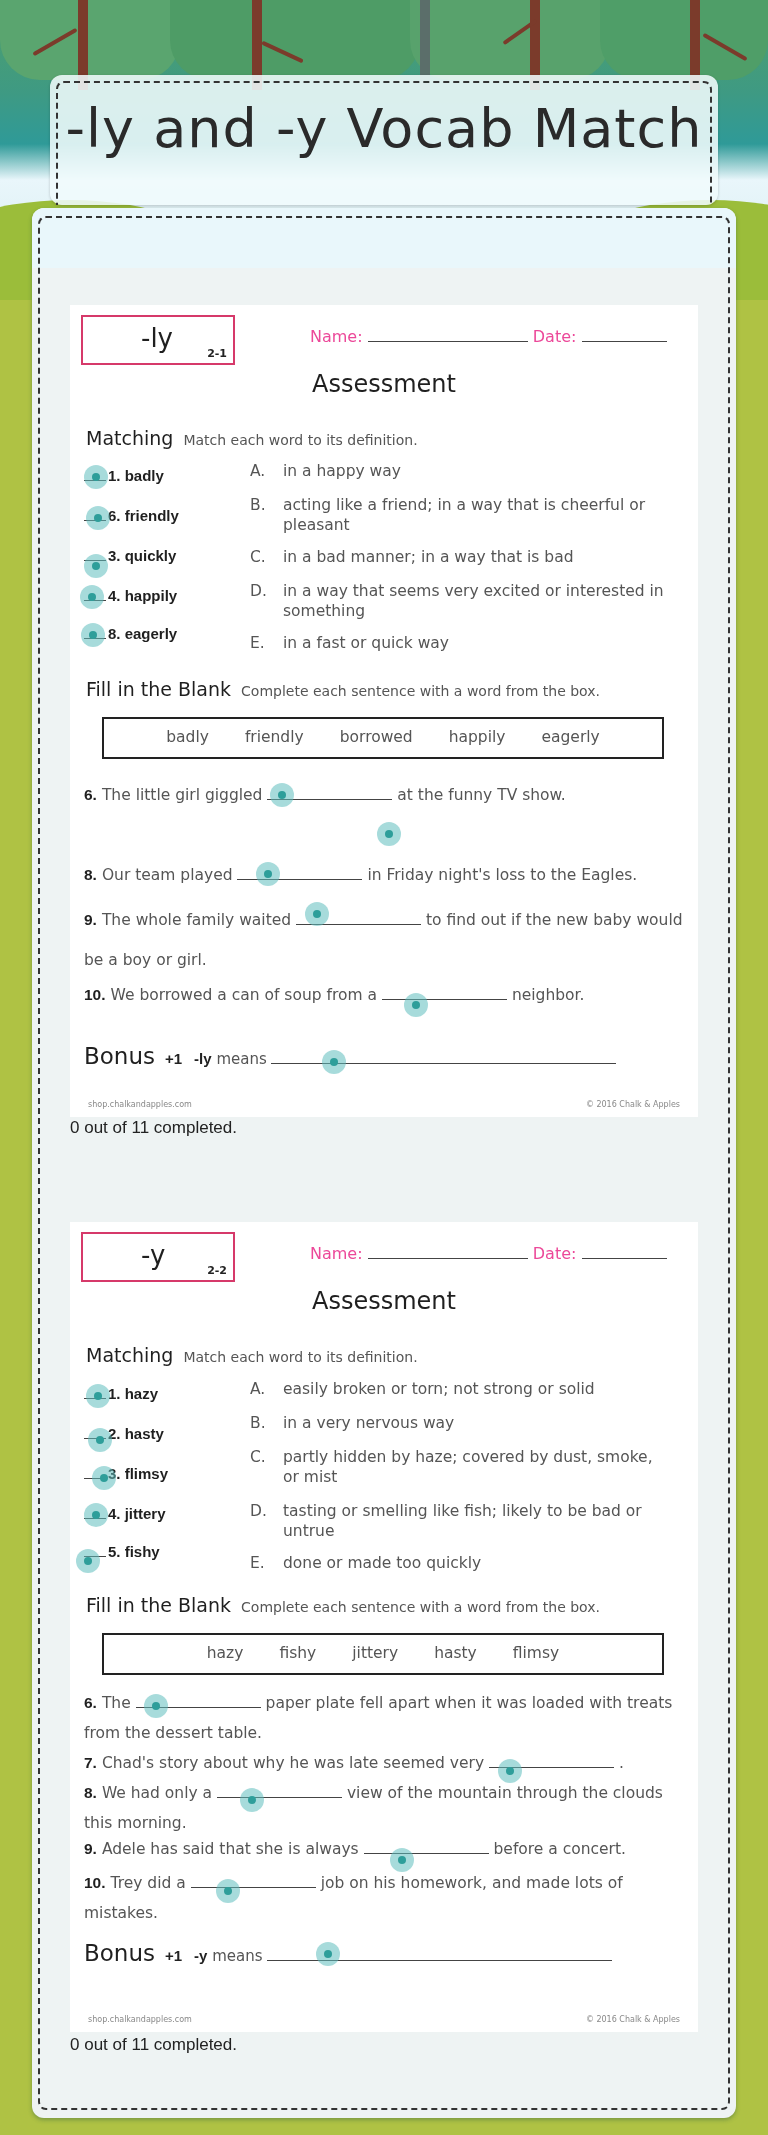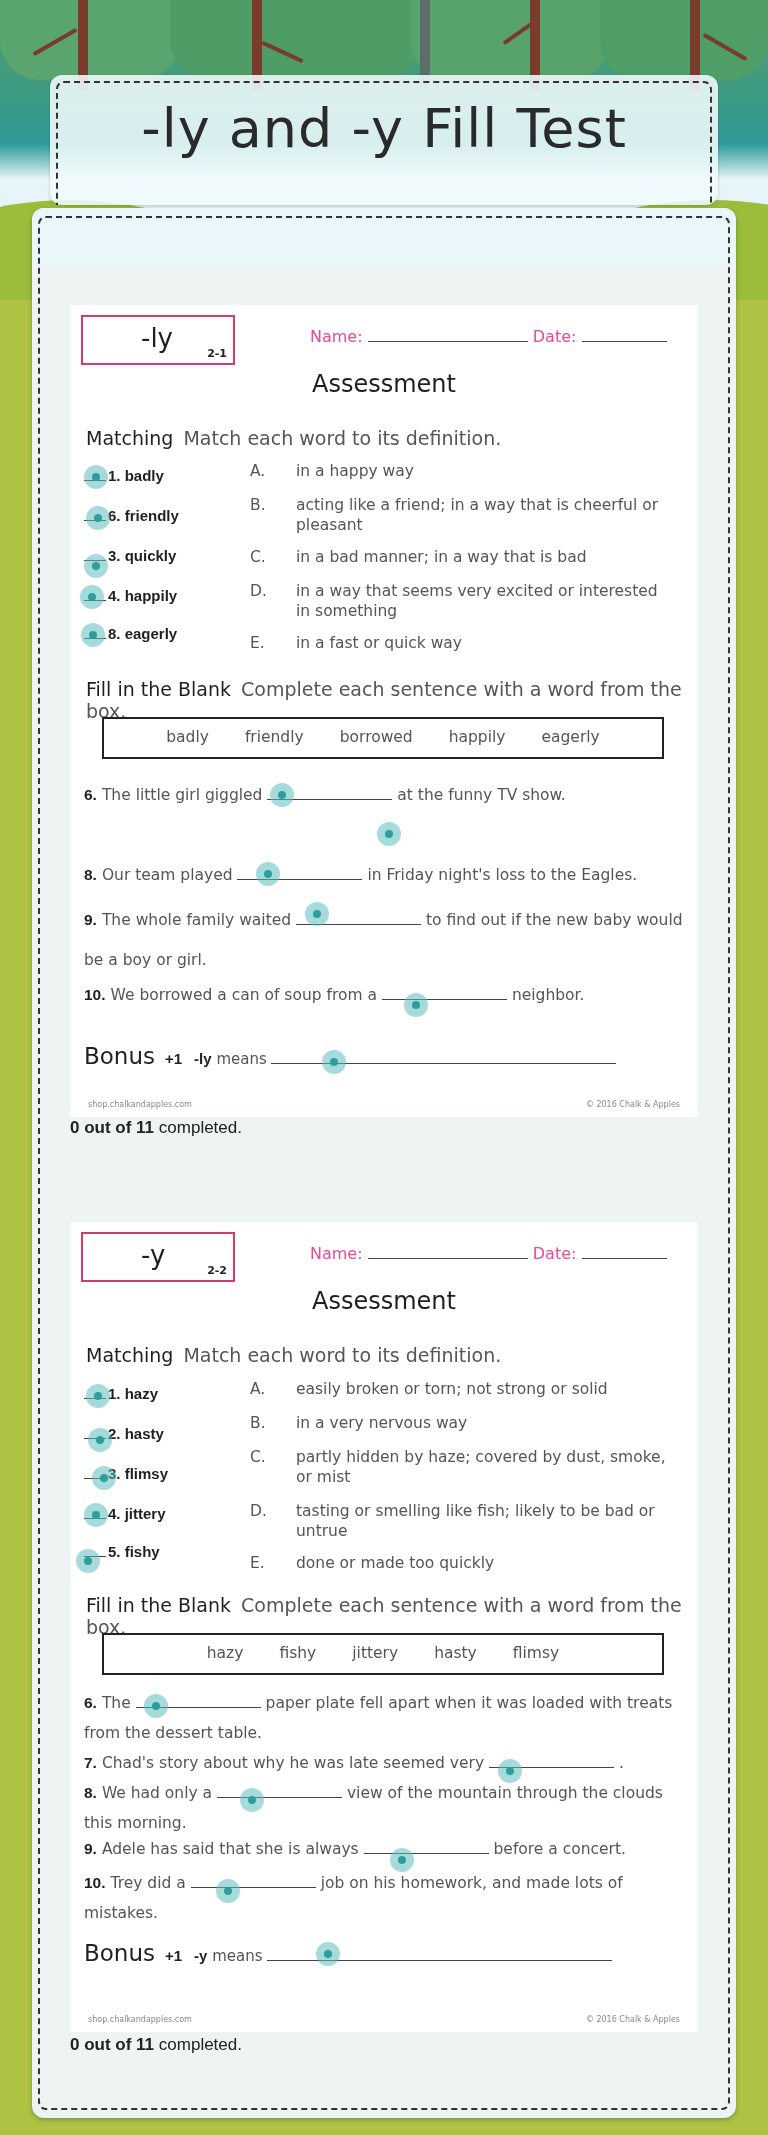--- a/index.html
+++ b/index.html
@@ -81,31 +81,31 @@
     white-space: nowrap;
   }
   .name-line .blank { display: inline-block; border-bottom: 1.5px solid #444; height: 14px; vertical-align: baseline; }
   .assess {
     position: absolute; left: 0; right: 0; text-align: center;
     font-size: 24px; color: #1f1f1f; top: 65px;
   }
   .section-head {
     position: absolute; left: 16px; font-size: 19px; color: #1f1f1f;
   }
-  .section-head .sub { font-size: 19px; color: #555; margin-left: 4px; }
+  .section-head .sub { font-size: 14px; color: #555; margin-left: 4px; }
   .match-word {
     position: absolute; left: 14px; font-size: 15px; font-weight: bold; color: #1f1f1f;
     font-family: "Liberation Sans", sans-serif;
   }
   .match-word .uline { display: inline-block; width: 22px; border-bottom: 1.5px solid #444; margin-right: 2px; }
   .def {
     position: absolute; left: 180px; width: 420px; font-size: 15.5px; color: #555; line-height: 20px;
   }
   .def .letter { position: absolute; left: 0; top: 0; }
-  .def .text { display: block; margin-left: 46px; }
+  .def .text { display: block; margin-left: 33px; }
   .word-box {
     position: absolute; left: 32px; width: 562px; height: 42px;
     border: 2.5px solid #222; text-align: center; line-height: 37px;
     font-size: 15.5px; color: #555; word-spacing: 0;
   }
   .word-box span { margin: 0 18px; }
   .sentence {
     position: absolute; left: 14px; width: 600px; font-size: 15.5px; color: #555; line-height: 30px;
   }
   .sentence b { color: #1f1f1f; font-family: "Liberation Sans", sans-serif; }
@@ -119,21 +119,21 @@
   .bonus .blank { display: inline-block; width: 345px; border-bottom: 1.5px solid #444; height: 14px; margin-left: 4px; position: relative; }
   .footer-left, .footer-right {
     position: absolute; font-size: 8px; color: #888; bottom: 8px;
   }
   .footer-left { left: 18px; }
   .footer-right { right: 18px; }
   .progress {
     position: absolute; left: 70px; font-size: 17px; color: #222;
     font-family: "Liberation Sans", sans-serif;
   }
-  .progress b { font-weight: bold; }
+  .progress b { font-weight: normal; }
   
   .hotspot {
     position: absolute; width: 24px; height: 24px; border-radius: 50%;
     background: rgba(95, 190, 190, 0.55); cursor: pointer;
   }
   .hotspot::after {
     content: ""; position: absolute; left: 8px; top: 8px; width: 8px; height: 8px;
     border-radius: 50%; background: #2e9e9a;
   }
 </style>
@@ -153,21 +153,21 @@
   <div class="trunk" style="left:530px;"></div>
   <div class="branch" style="left:500px;top:30px;width:40px;transform:rotate(-35deg);"></div>
   <div class="trunk" style="left:690px;"></div>
   <div class="branch" style="left:700px;top:45px;width:50px;transform:rotate(30deg);"></div>
   <div class="hill" style="left:-80px;"></div>
   <div class="hill" style="left:560px;"></div>
 </div>
 
 <div class="title-banner">
   <div class="dash"></div>
-  <h1>-ly and -y Fill Test</h1>
+  <h1>-ly and -y Vocab Match</h1>
 </div>
 
 <div class="main-card">
   <div class="top-tint"></div>
   <div class="dash"></div>
 </div>
 
 <div class="worksheet ws1">
   <div class="label-box">
     <span class="suffix">-ly</span>

